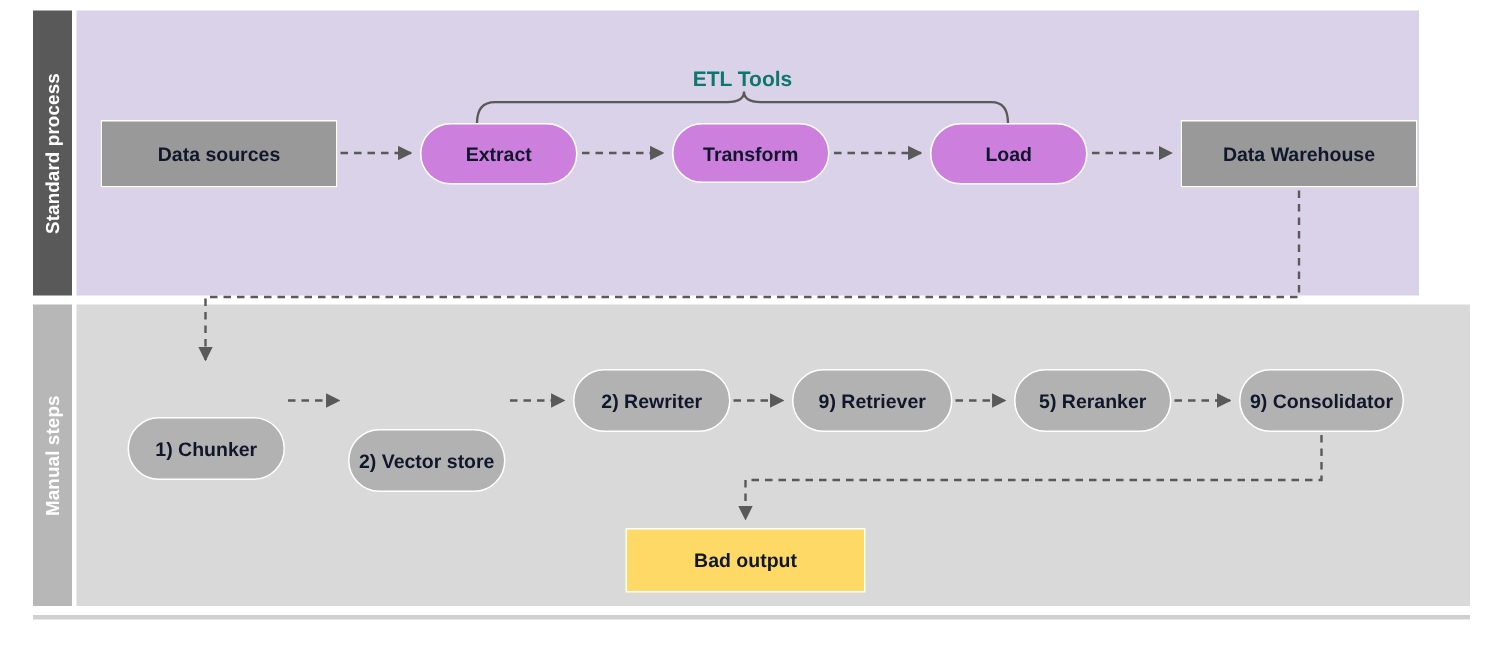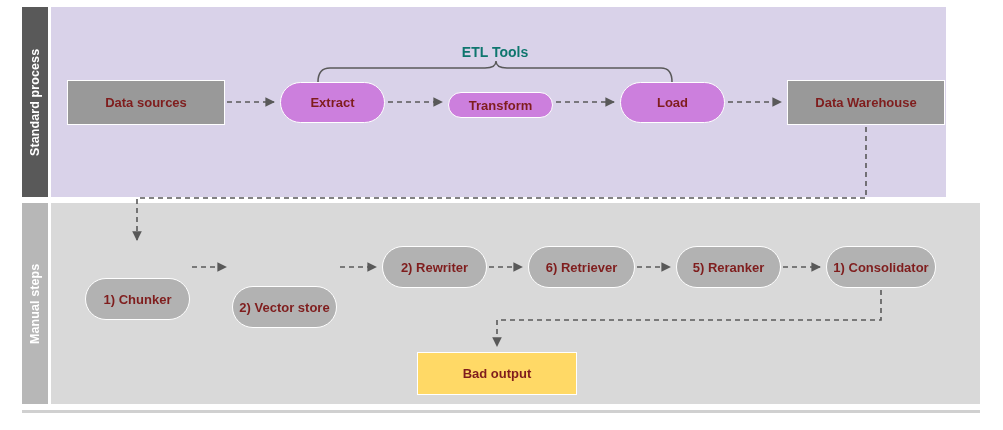--- a/index.html
+++ b/index.html
@@ -20,34 +20,34 @@
 
   #lane1-header{left:22px;top:7px;width:26px;height:190px;background:#595959;}
   #lane1-body{left:51px;top:7px;width:895px;height:190px;background:#d9d2e9;}
   #lane2-header{left:22px;top:203px;width:26px;height:201px;background:#b7b7b7;}
   #lane2-body{left:51px;top:203px;width:929px;height:201px;background:#d9d9d9;}
   #bottom-rule{position:absolute;left:22px;top:410px;width:958px;height:3px;background:#d0d0d0;}
 
   
   .node{
     position:absolute;display:flex;align-items:center;justify-content:center;
-    text-align:center;color:#7f1d1d;font-weight:bold;font-size:13px;
+    text-align:center;color:#0f172a;font-weight:bold;font-size:13px;
     line-height:15px;box-sizing:border-box;
   }
   .rect{border:1.5px solid #ffffff;}
   .pill{border:1.5px solid #ffffff;border-radius:999px;}
 
   .gray-rect{background:#999999;}
   .purple-pill{background:#cc7fdd;}
   .gray-pill{background:#b2b2b2;}
   .yellow-rect{background:#ffd966;}
 
   #n-data-sources{left:67px;top:80px;width:158px;height:45px;}
   #n-extract{left:280px;top:82px;width:105px;height:41px;}
-  #n-transform{left:448px;top:92px;width:105px;height:26px;}
+  #n-transform{left:448px;top:82px;width:105px;height:40px;}
   #n-load{left:620px;top:82px;width:105px;height:41px;}
   #n-data-warehouse{left:787px;top:80px;width:158px;height:45px;}
 
   #n-chunker{left:85px;top:246px;width:105px;height:42px;margin-top:32px;}
   #n-vector-store{left:232px;top:246px;width:105px;height:42px;margin-top:40px;}
   #n-rewriter{left:382px;top:246px;width:105px;height:42px;}
   #n-retriever{left:528px;top:246px;width:107px;height:42px;}
   #n-reranker{left:676px;top:246px;width:105px;height:42px;}
   #n-consolidator{left:826px;top:246px;width:110px;height:42px;}
   #n-bad-output{left:417px;top:352px;width:160px;height:43px;}
@@ -121,25 +121,25 @@
   <div class="node pill gray-pill" id="n-chunker">
     <span>1) Chunker</span>
   </div>
   <div class="node pill gray-pill" id="n-vector-store">
     <span>2) Vector store</span>
   </div>
   <div class="node pill gray-pill" id="n-rewriter">
     <span>2) Rewriter</span>
   </div>
   <div class="node pill gray-pill" id="n-retriever">
-    <span>6) Retriever</span>
+    <span>9) Retriever</span>
   </div>
   <div class="node pill gray-pill" id="n-reranker">
     <span>5) Reranker</span>
   </div>
   <div class="node pill gray-pill" id="n-consolidator">
-    <span>1) Consolidator</span>
+    <span>9) Consolidator</span>
   </div>
   <div class="node rect yellow-rect" id="n-bad-output">
     <span>Bad output</span>
   </div>
 
 </div>
 
 </body></html>

